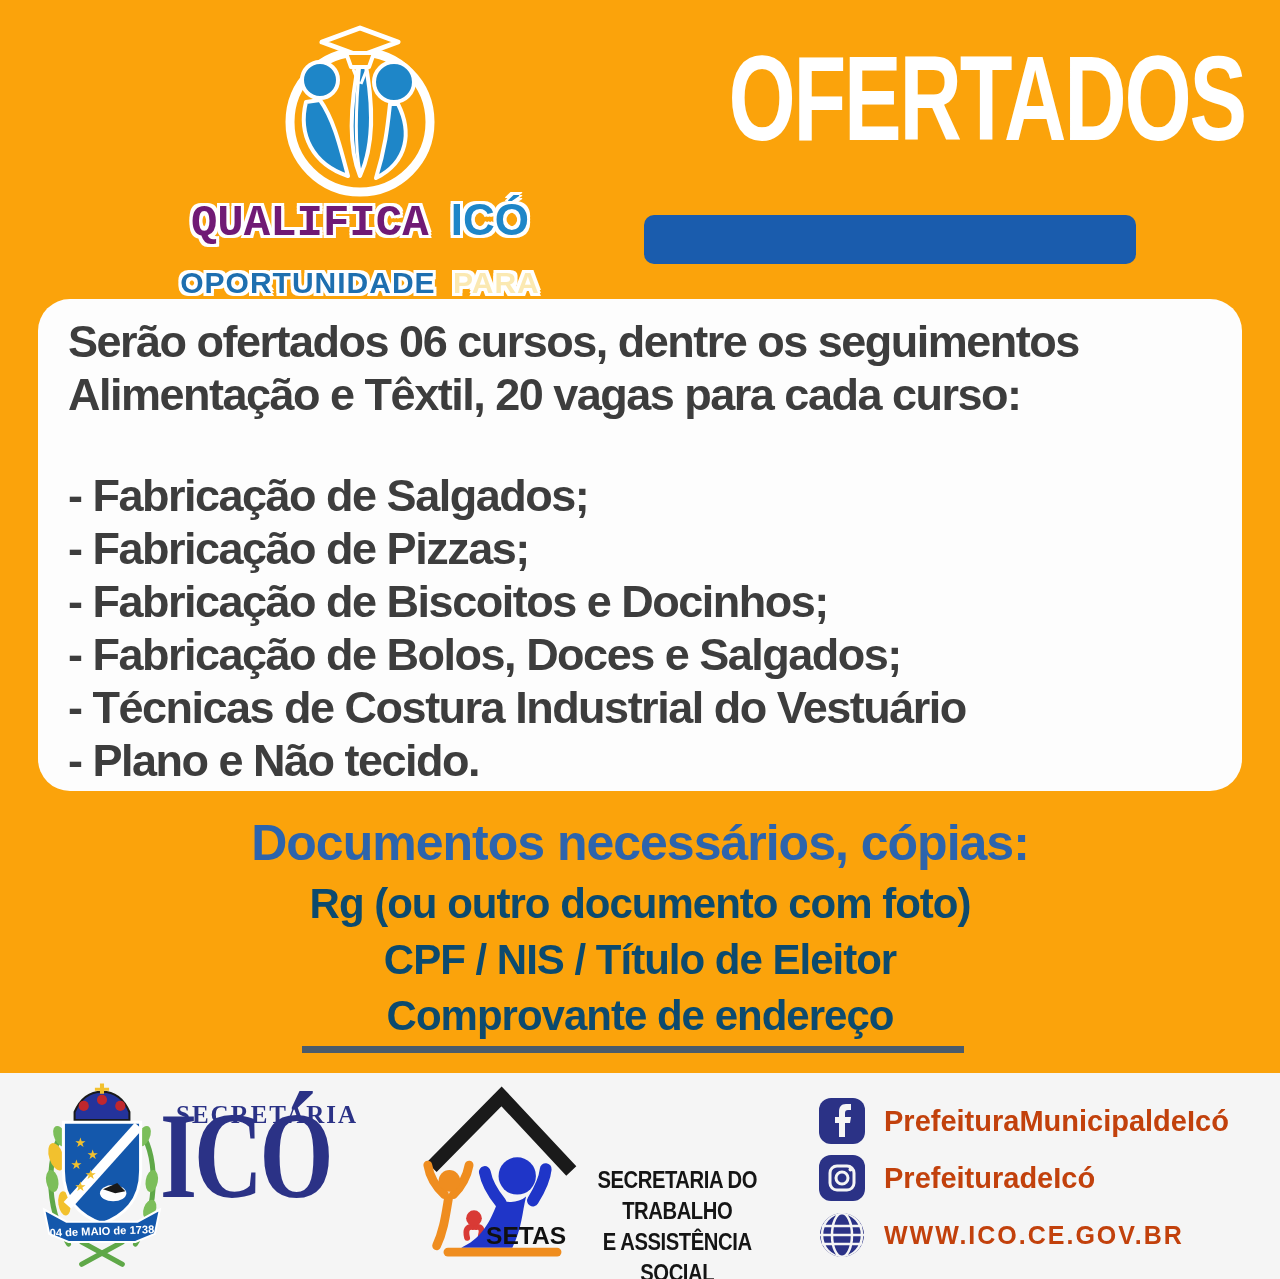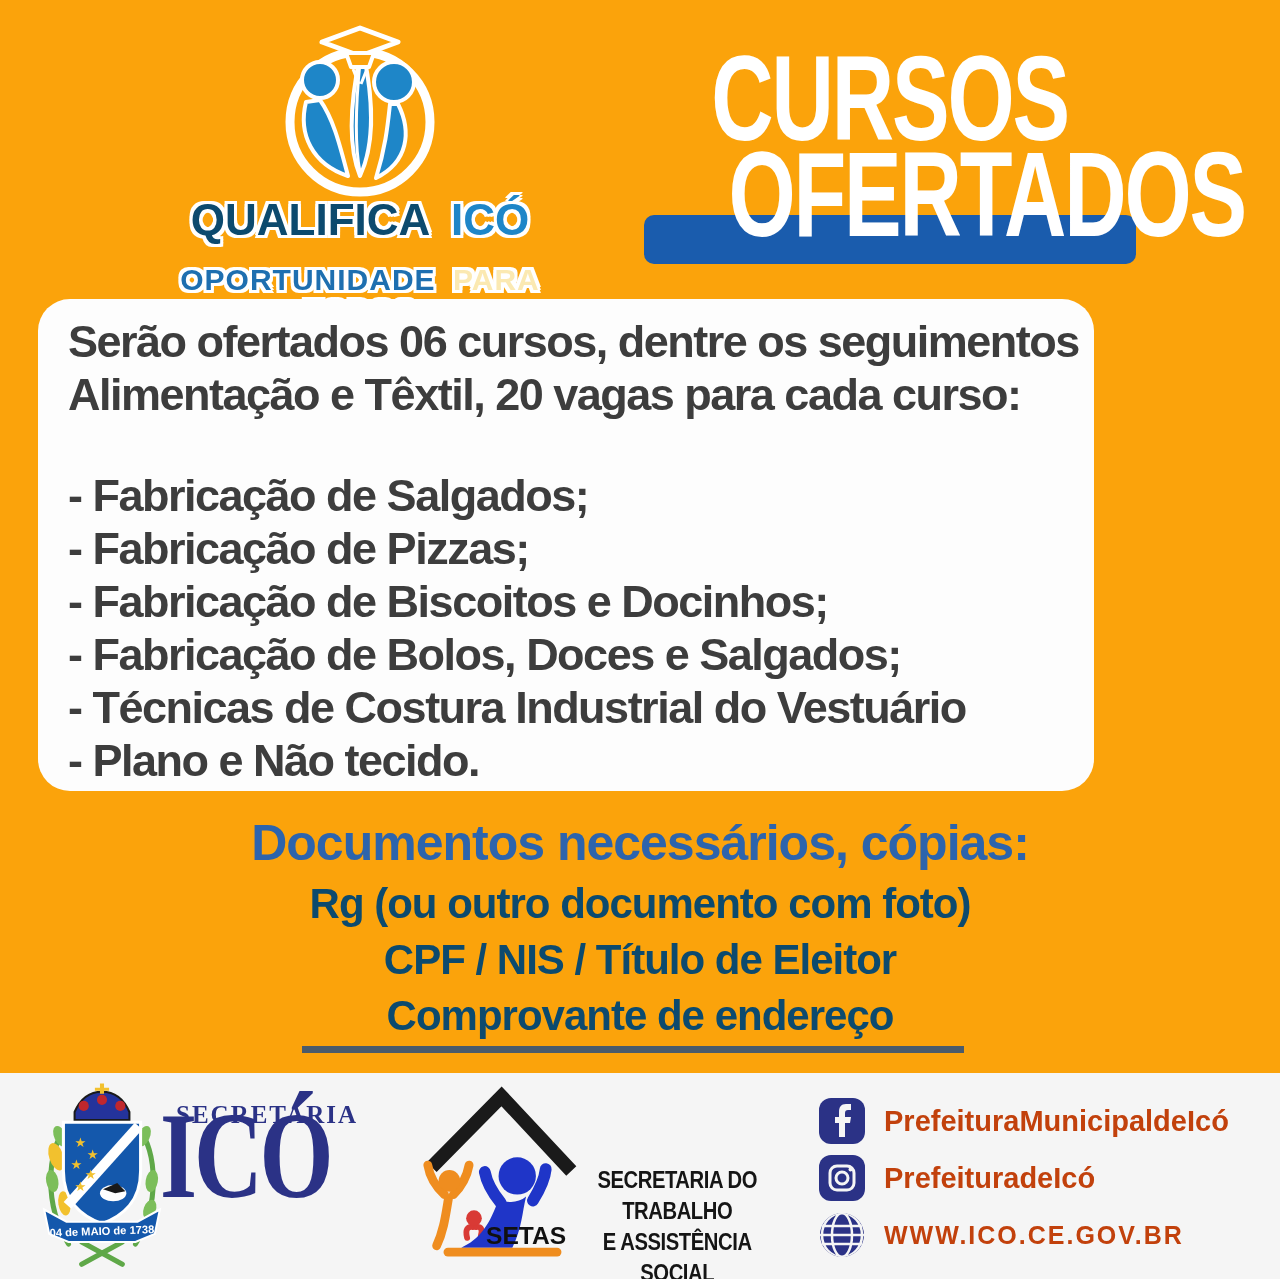--- a/index.html
+++ b/index.html
@@ -7,33 +7,33 @@
     position:relative;width:1280px;height:1279px;overflow:hidden;
     background:#FBA30B;
     font-family:"Liberation Sans", sans-serif;
     -webkit-font-smoothing:antialiased;
   }
   
   .qualifica{position:absolute;left:150px;top:22px;width:420px;text-align:center;}
   .qualifica svg{display:block;margin:0 auto;}
   .logo-title{margin-top:-4px;font-size:44px;font-weight:bold;letter-spacing:0px;line-height:44px;}
   .outline-w{text-shadow:-3px -3px 0 #fff,3px -3px 0 #fff,-3px 3px 0 #fff,3px 3px 0 #fff,0 -3px 0 #fff,0 3px 0 #fff,-3px 0 0 #fff,3px 0 0 #fff;}
-  .logo-title .t1{color:#0c4a6e;}
+  .logo-title .t1{color:#701a75;font-family:Liberation Mono, monospace;}
   .logo-title .t2{color:#1E86C8;margin-left:10px;}
   .logo-tagline{margin-top:23px;font-size:30px;font-weight:bold;letter-spacing:1px;line-height:30px;}
   .logo-tagline .t1{color:#1E6FB0;}
   .logo-tagline .t2{color:#FBE9B2;margin-left:8px;}
   
   .banner{position:absolute;left:628px;top:50px;width:524px;text-align:center;}
   .banner-bar{position:absolute;left:16px;top:165px;width:492px;height:49px;background:#1A5CAD;border-radius:10px;}
   .banner-line{position:relative;display:block;color:#fff;font-weight:bold;font-size:120px;line-height:96px;letter-spacing:-3px;}
   .banner-line span{display:inline-block;transform:scaleX(0.72);transform-origin:center;}
   
   .main-panel{
-    position:absolute;left:38px;top:299px;width:1056px;height:492px;
+    position:absolute;left:38px;top:299px;width:1204px;height:492px;
     background:#FDFDFD;border-radius:32px;box-sizing:border-box;
     padding:16px 20px 0 30px;overflow:hidden;
   }
   .main-panel .line{font-size:45px;font-weight:bold;color:#3D3D3D;letter-spacing:-1.5px;line-height:53px;white-space:nowrap;}
   .main-panel .gap{height:48px;}
   
   .doc-title{position:absolute;left:0;top:814px;width:100%;text-align:center;
     font-size:50px;font-weight:bold;color:#2D64AC;letter-spacing:-1px;}
   .doc-items{position:absolute;left:0;top:876px;width:100%;text-align:center;
     color:#0c4a6e;font-weight:bold;font-size:42px;line-height:56px;letter-spacing:-1px;}
@@ -85,21 +85,20 @@
       <span class="t2 outline-w">ICÓ</span>
     </div>
     <div class="logo-tagline">
       <span class="t1 outline-w">OPORTUNIDADE</span>
       <span class="t2 outline-w">PARA TODOS</span>
     </div>
   </div>
 
   <div class="banner">
     <div class="banner-bar"></div>
-    <div class="banner-line"><span>CURSOS</span></div>
     <div class="banner-line"><span>OFERTADOS</span></div>
   </div>
 
   <div class="main-panel">
     <div class="line">Serão ofertados 06 cursos, dentre os seguimentos</div>
     <div class="line">Alimentação e Têxtil, 20 vagas para cada curso:</div>
     <div class="gap"></div>
     <div class="line">- Fabricação de Salgados;</div>
     <div class="line">- Fabricação de Pizzas;</div>
     <div class="line">- Fabricação de Biscoitos e Docinhos;</div>

